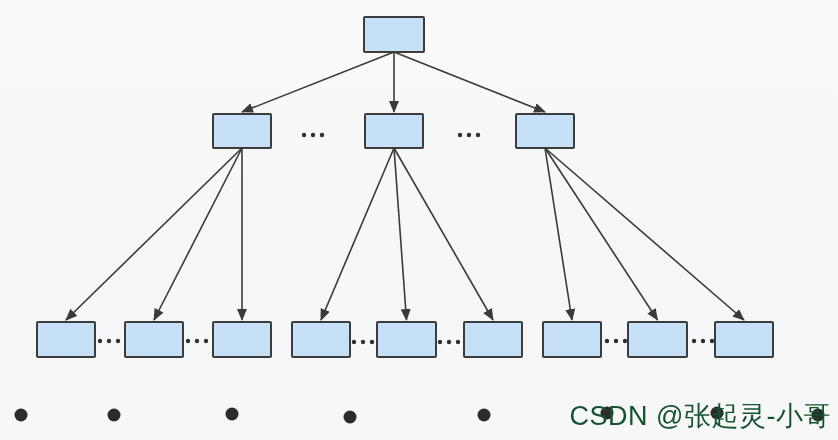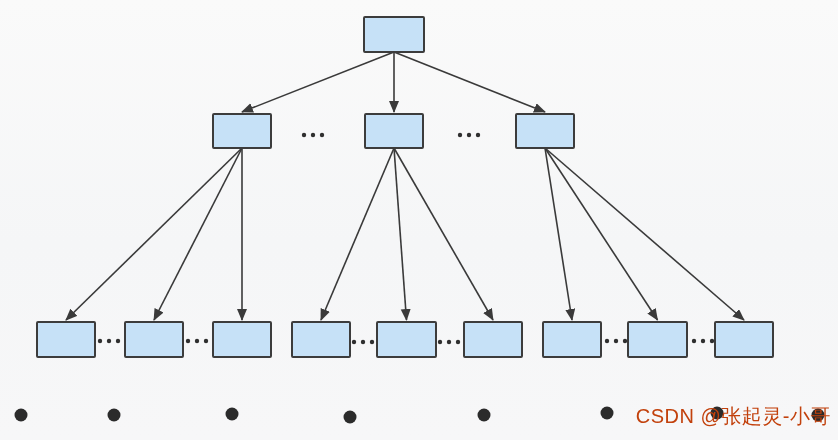--- a/index.html
+++ b/index.html
@@ -26,23 +26,23 @@
     left: 0;
     top: 0;
     width: 838px;
     height: 440px;
     display: block;
   }
   .watermark {
     position: absolute;
     top: 402px;
     right: 7px;
-    font-size: 20px;
+    font-size: 27px;
     line-height: 28px;
-    color: #c2410c;
+    color: #14532d;
     letter-spacing: 0.5px;
     white-space: nowrap;
     user-select: none;
   }
 </style>
 </head>
 <body>
 
 <div id="diagram-stage">
   <svg id="tree-svg" xmlns="http://www.w3.org/2000/svg" viewBox="0 0 838 440">

